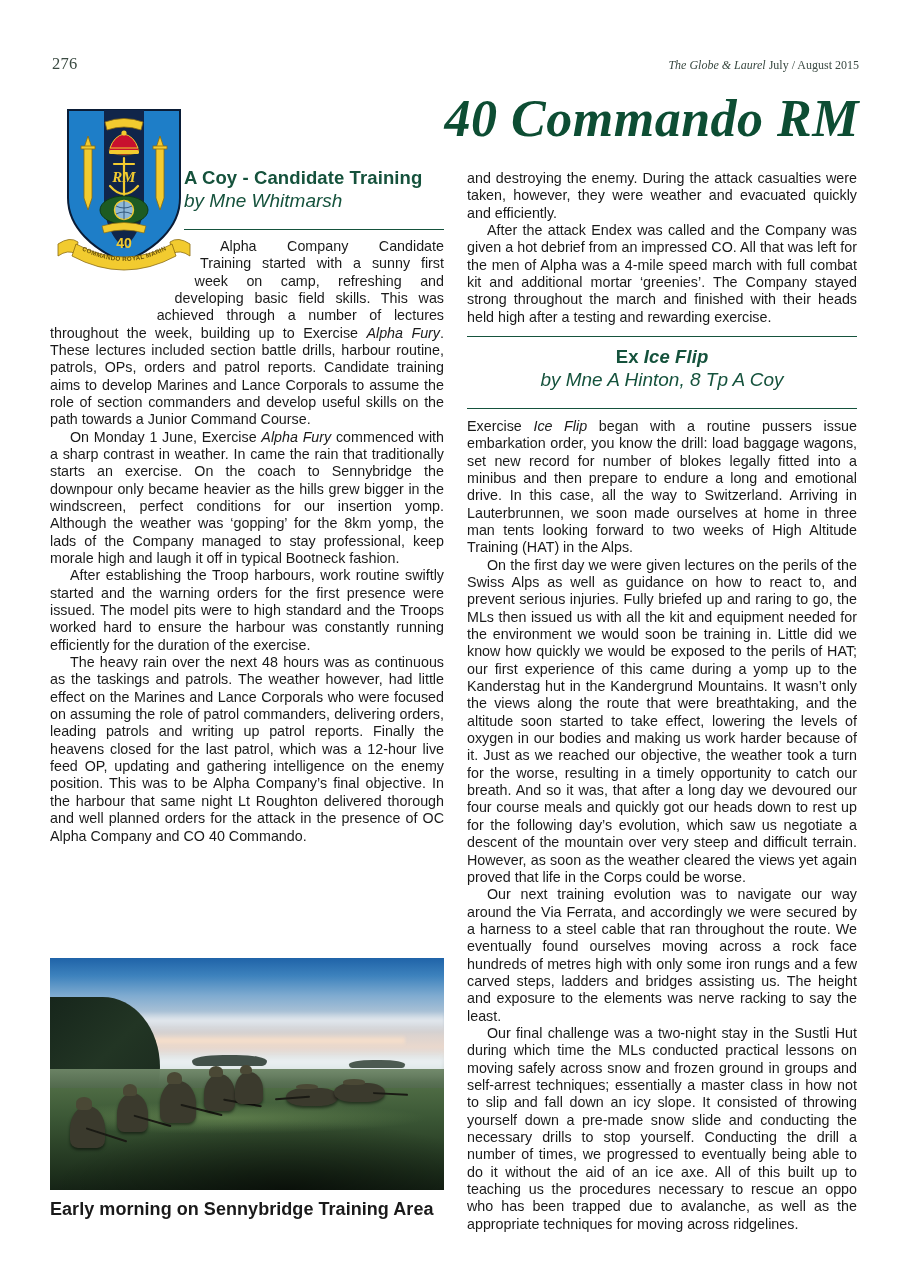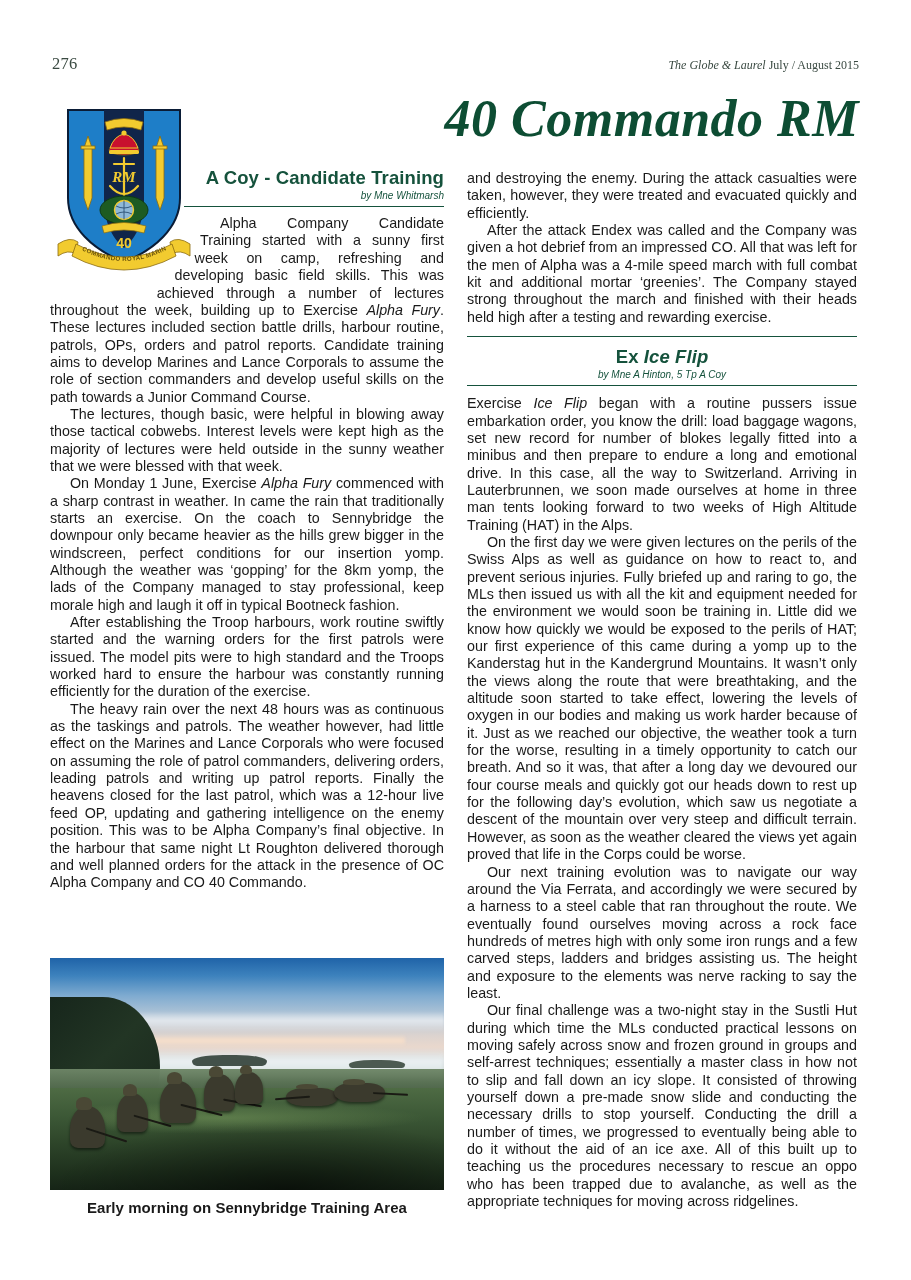--- a/index.html
+++ b/index.html
@@ -95,40 +95,40 @@
   }
   .arthead .title {
     font-size: 18.5px;
     font-weight: bold;
     color: #15523c;
     line-height: 1.25;
     letter-spacing: .1px;
   }
   .arthead .title .it { font-style: italic; }
   .arthead .byline {
-    font-size: 10px;
+    font-size: 19px;
     font-style: italic;
     color: #15523c;
     line-height: 1.3;
-    padding-bottom: 3px;
+    padding-bottom: 14px;
   }
   .rule {
     border: 0;
     border-top: 1.4px solid #15523c;
     margin: 0;
     height: 0;
   }
   .rule-top { margin-bottom: 8px; }
   .rule-bot { margin-top: 1px; margin-bottom: 9px; }
 
   
   .head-a {
     margin-left: 134px;
     width: 260px;
-    text-align: right;
+    text-align: left;
   }
   .head-a .rule-bot { margin-top: 1px; margin-bottom: 8px; }
 
   
   .crest-float {
     float: left;
     width: 150px;
     height: 84px;
     margin: 0 6px 0 0;
     shape-outside: polygon(0 0, 150px 0, 150px 30px, 120px 56px, 92px 84px, 0 84px);
@@ -207,22 +207,21 @@
   }
   .photo .soldier::after {
     content: ""; position: absolute; left: 18%; top: -22%;
     width: 44%; height: 30%; background: #4a4835; border-radius: 50% 50% 30% 30%;
   }
   .photo .rifle {
     position: absolute; height: 2px; background: #1a1a14; border-radius: 1px;
   }
   .caption {
     margin-top: 9px;
-    text-align: center;
-    font-size: 15px;
+    font-size: 18px;
     font-weight: bold;
     color: #1a1a1a;
     letter-spacing: .05px;
   }
 </style>
 </head>
 <body>
 
 <div class="page">
 
@@ -297,36 +296,35 @@
     <div class="arthead head-a">
       <div class="title">A Coy - Candidate Training</div>
       <div class="byline">by Mne Whitmarsh</div>
       <hr class="rule rule-bot">
     </div>
 
     <div class="crest-float"></div>
 
     <p>Alpha Company Candidate Training started with a sunny first week on camp, refreshing and developing basic field skills. This was achieved through a number of lectures throughout the week, building up to Exercise <i>Alpha Fury</i>. These lectures included section battle drills, harbour routine, patrols, OPs, orders and patrol reports. Candidate training aims to develop Marines and Lance Corporals to assume the role of section commanders and develop useful skills on the path towards a Junior Command Course.</p>
 
-    <p>The lectures, though basic, were helpful in blowing away those tactical cobwebs. Interest levels were kept high as the majority of lectures were held outside in the sunny weather that we were blessed with that week.</p>
 
     <p>On Monday 1 June, Exercise <i>Alpha Fury</i> commenced with a sharp contrast in weather. In came the rain that traditionally starts an exercise. On the coach to Sennybridge the downpour only became heavier as the hills grew bigger in the windscreen, perfect conditions for our insertion yomp. Although the weather was ‘gopping’ for the 8km yomp, the lads of the Company managed to stay professional, keep morale high and laugh it off in typical Bootneck fashion.</p>
 
-    <p>After establishing the Troop harbours, work routine swiftly started and the warning orders for the first patrols were issued. The model pits were to high standard and the Troops worked hard to ensure the harbour was constantly running efficiently for the duration of the exercise.</p>
+    <p>After establishing the Troop harbours, work routine swiftly started and the warning orders for the first presence were issued. The model pits were to high standard and the Troops worked hard to ensure the harbour was constantly running efficiently for the duration of the exercise.</p>
     <p>The heavy rain over the next 48 hours was as continuous as the taskings and patrols. The weather however, had little effect on the Marines and Lance Corporals who were focused on assuming the role of patrol commanders, delivering orders, leading patrols and writing up patrol reports. Finally the heavens closed for the last patrol, which was a 12-hour live feed OP, updating and gathering intelligence on the enemy position. This was to be Alpha Company’s final objective. In the harbour that same night Lt Roughton delivered thorough and well planned orders for the attack in the presence of OC Alpha Company and CO 40 Commando.</p>
   </div>
 
   <div class="col col-right">
-    <p class="noindent">and destroying the enemy. During the attack casualties were taken, however, they were treated and evacuated quickly and efficiently.</p>
+    <p class="noindent">and destroying the enemy. During the attack casualties were taken, however, they were weather and evacuated quickly and efficiently.</p>
     <p>After the attack Endex was called and the Company was given a hot debrief from an impressed CO. All that was left for the men of Alpha was a 4-mile speed march with full combat kit and additional mortar ‘greenies’. The Company stayed strong throughout the march and finished with their heads held high after a testing and rewarding exercise.</p>
 
     <div class="arthead" style="margin-top:10px;">
       <hr class="rule rule-top">
       <div class="title"><span>Ex </span><span class="it">Ice Flip</span></div>
-      <div class="byline">by Mne A Hinton, 5 Tp A Coy</div>
+      <div class="byline">by Mne A Hinton, 8 Tp A Coy</div>
       <hr class="rule rule-bot">
     </div>
 
     <p class="noindent">Exercise <i>Ice Flip</i> began with a routine pussers issue embarkation order, you know the drill: load baggage wagons, set new record for number of blokes legally fitted into a minibus and then prepare to endure a long and emotional drive. In this case, all the way to Switzerland. Arriving in Lauterbrunnen, we soon made ourselves at home in three man tents looking forward to two weeks of High Altitude Training (HAT) in the Alps.</p>
 
     <p>On the first day we were given lectures on the perils of the Swiss Alps as well as guidance on how to react to, and prevent serious injuries. Fully briefed up and raring to go, the MLs then issued us with all the kit and equipment needed for the environment we would soon be training in. Little did we know how quickly we would be exposed to the perils of HAT; our first experience of this came during a yomp up to the Kanderstag hut in the Kandergrund Mountains. It wasn’t only the views along the route that were breathtaking, and the altitude soon started to take effect, lowering the levels of oxygen in our bodies and making us work harder because of it. Just as we reached our objective, the weather took a turn for the worse, resulting in a timely opportunity to catch our breath. And so it was, that after a long day we devoured our four course meals and quickly got our heads down to rest up for the following day’s evolution, which saw us negotiate a descent of the mountain over very steep and difficult terrain. However, as soon as the weather cleared the views yet again proved that life in the Corps could be worse.</p>
     <p>Our next training evolution was to navigate our way around the Via Ferrata, and accordingly we were secured by a harness to a steel cable that ran throughout the route. We eventually found ourselves moving across a rock face hundreds of metres high with only some iron rungs and a few carved steps, ladders and bridges assisting us. The height and exposure to the elements was nerve racking to say the least.</p>
     <p>Our final challenge was a two-night stay in the Sustli Hut during which time the MLs conducted practical lessons on moving safely across snow and frozen ground in groups and self-arrest techniques; essentially a master class in how not to slip and fall down an icy slope. It consisted of throwing yourself down a pre-made snow slide and conducting the necessary drills to stop yourself. Conducting the drill a number of times, we progressed to eventually being able to do it without the aid of an ice axe. All of this built up to teaching us the procedures necessary to rescue an oppo who has been trapped due to avalanche, as well as the appropriate techniques for moving across ridgelines.</p>
   </div>
 

